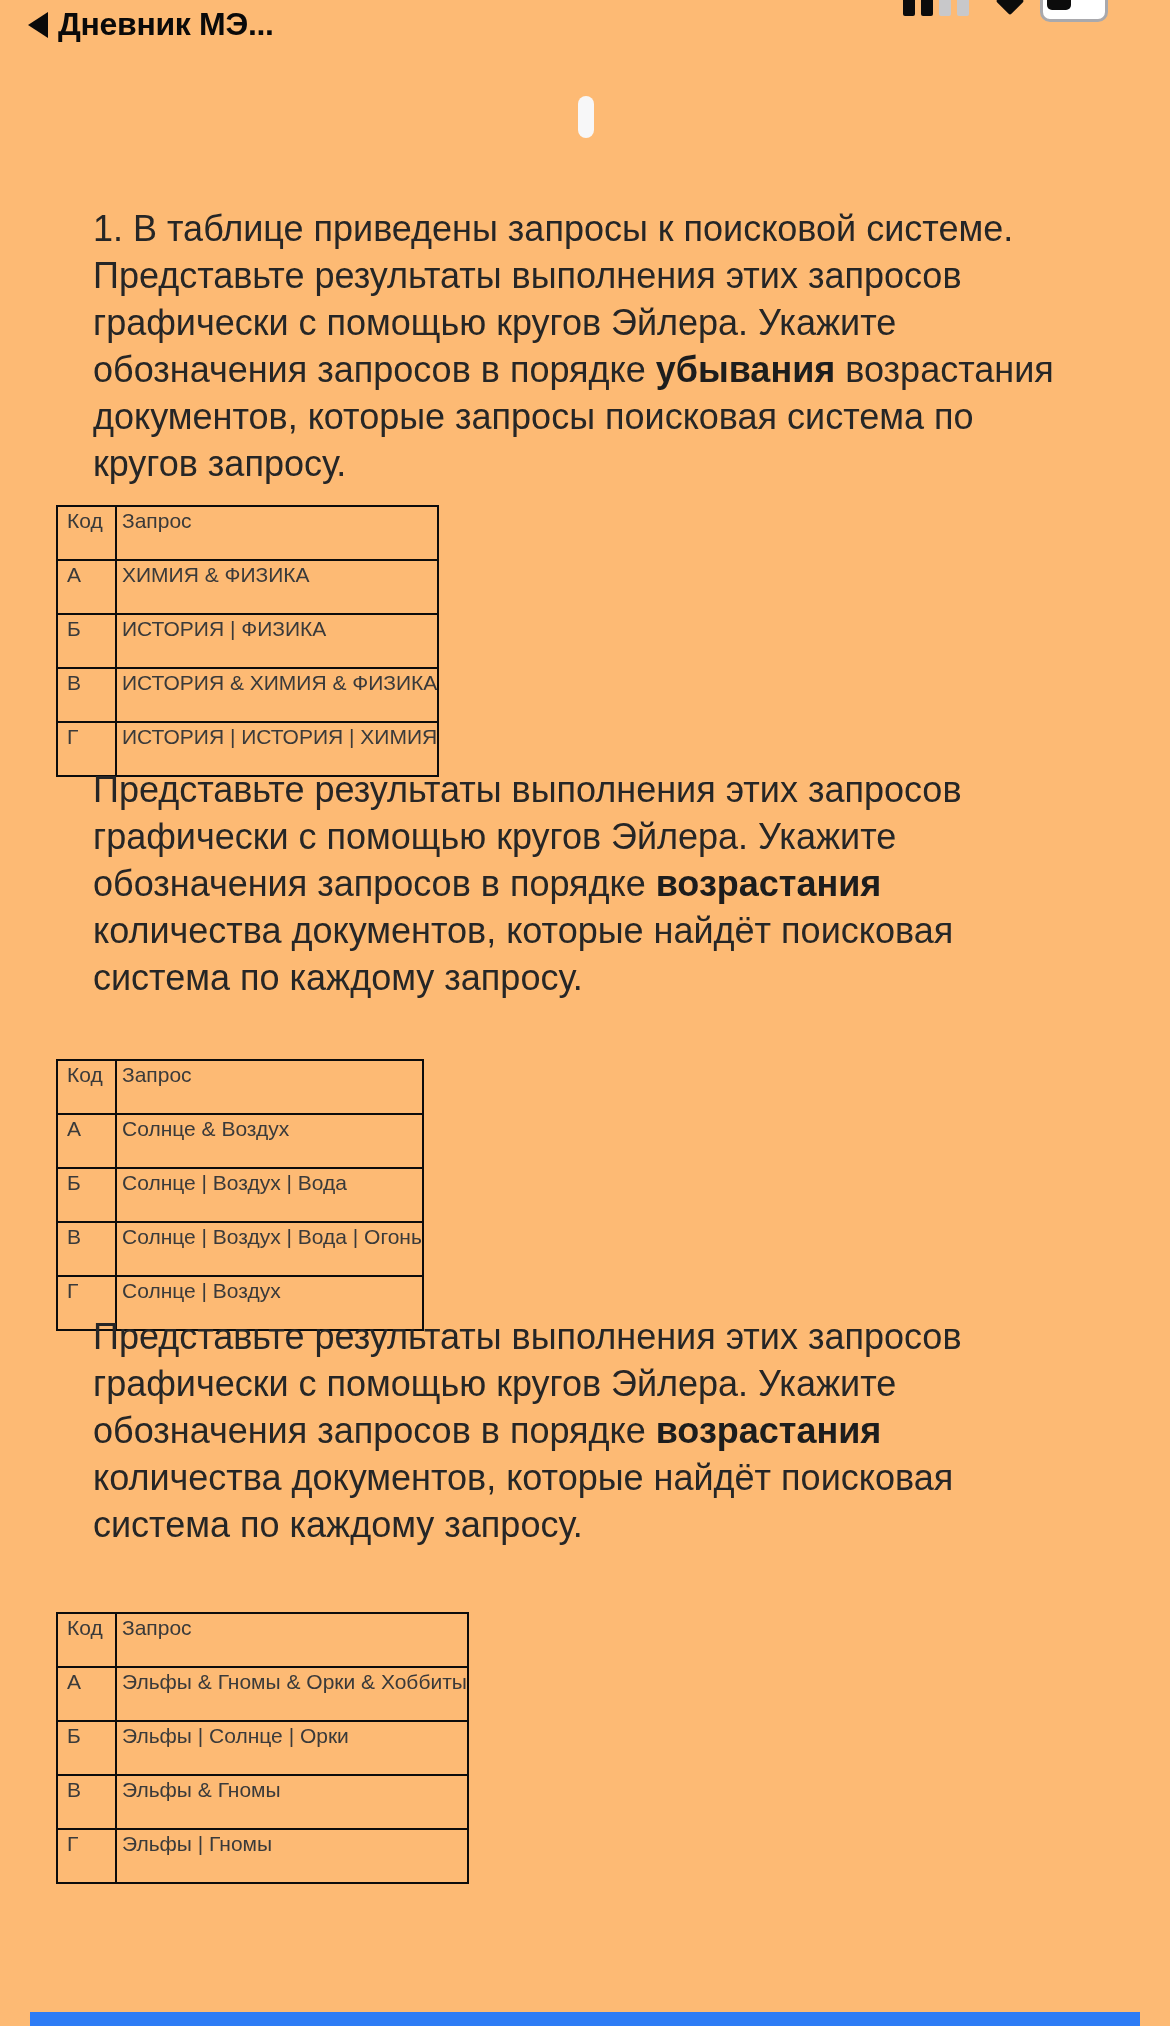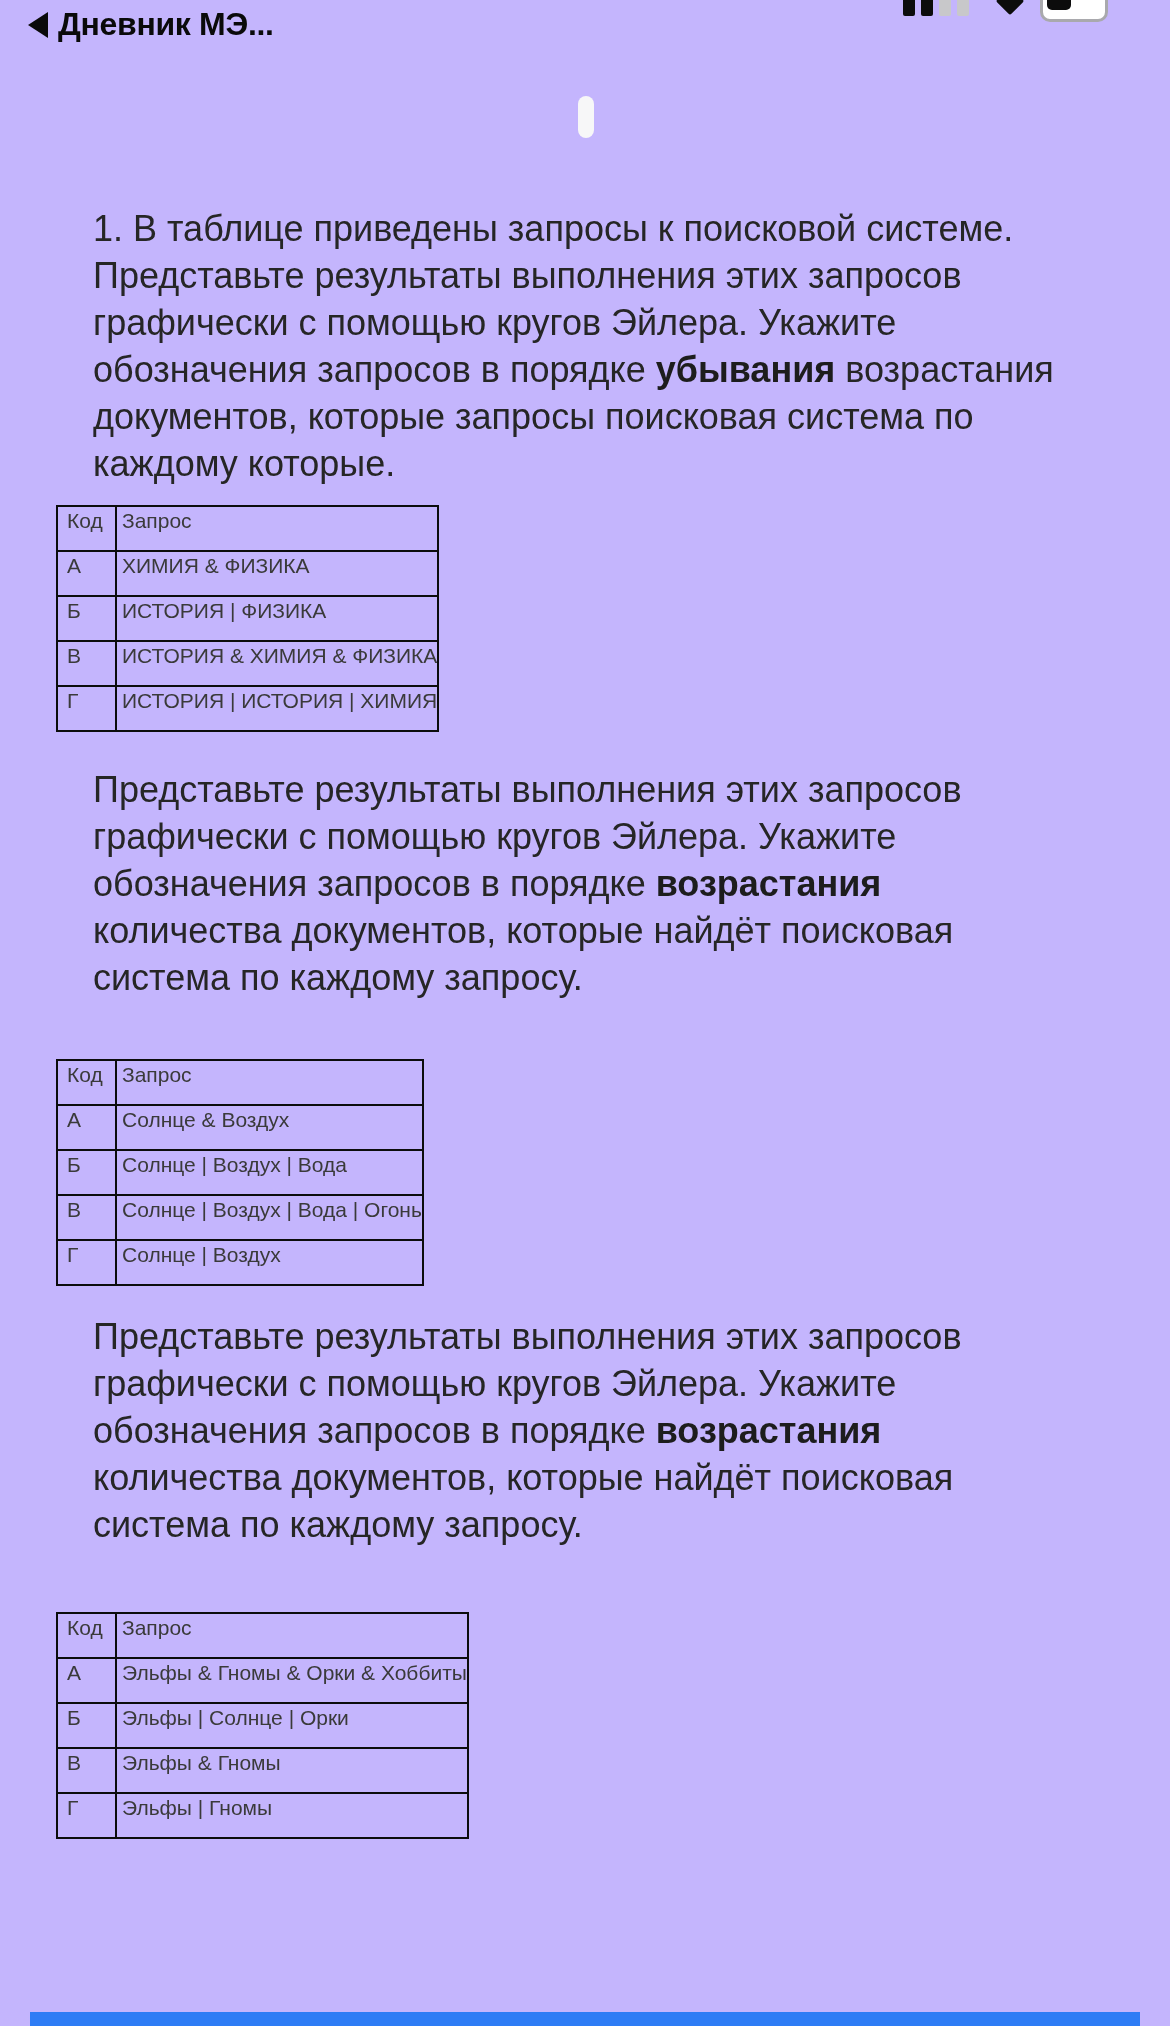--- a/index.html
+++ b/index.html
@@ -1,19 +1,19 @@
 <!DOCTYPE html>
 <html><head>
 <meta charset="utf-8">
 <style>
   html,body{margin:0;padding:0;background:#ffffff;}
   .screen{
     position:relative;
     width:1170px;height:2026px;
-    background:#c4b5fd;
+    background:#fdba74;
     overflow:hidden;
     font-family:"Liberation Sans", sans-serif;
     color:#262626;
   }
   
   .back{
     position:absolute;left:28px;top:6px;
     display:flex;align-items:center;gap:10px;
     cursor:pointer;
   }
@@ -65,21 +65,21 @@
   .q-table{
     position:absolute;left:56px;
     border-collapse:collapse;
     font-size:21px;color:#3a3a3a;
     table-layout:fixed;
   }
   .q-table td{
     border:2px solid #0c0c0c;
     vertical-align:top;
     height:41px;
-    padding:2px 0 0 5px;
+    padding:2px 0 9px 5px;
     white-space:nowrap;
     overflow:hidden;
   }
   .q-table td.c-code{width:48px;padding-left:9px;}
   .tb1{top:505px;} .tb1 td.c-query{width:306px;}
   .tb2{top:1059px;} .tb2 td.c-query{width:296px;}
   .tb3{top:1612px;} .tb3 td.c-query{width:326px;}
   
   .bottom-bar{
     position:absolute;left:30px;top:2012px;width:1110px;height:14px;
@@ -112,21 +112,21 @@
 
   <div>
 
     <section>
       <div class="q-text qt1">
           <div><span>1. В таблице приведены запросы к поисковой системе.</span></div>
           <div><span>Представьте результаты выполнения этих запросов</span></div>
           <div><span>графически с помощью кругов Эйлера. Укажите</span></div>
           <div><span>обозначения запросов в порядке </span><b>убывания</b><span> возрастания</span></div>
           <div><span>документов, которые запросы поисковая система по</span></div>
-          <div><span>каждому которые.</span></div>
+          <div><span>кругов запросу.</span></div>
         </div>
       <table class="q-table tb1">
           <tbody>
             <tr>
               <td class="c-code">Код</td>
               <td class="c-query">Запрос</td>
             </tr>
             <tr>
               <td class="c-code">А</td>
               <td class="c-query">ХИМИЯ &amp; ФИЗИКА</td>

